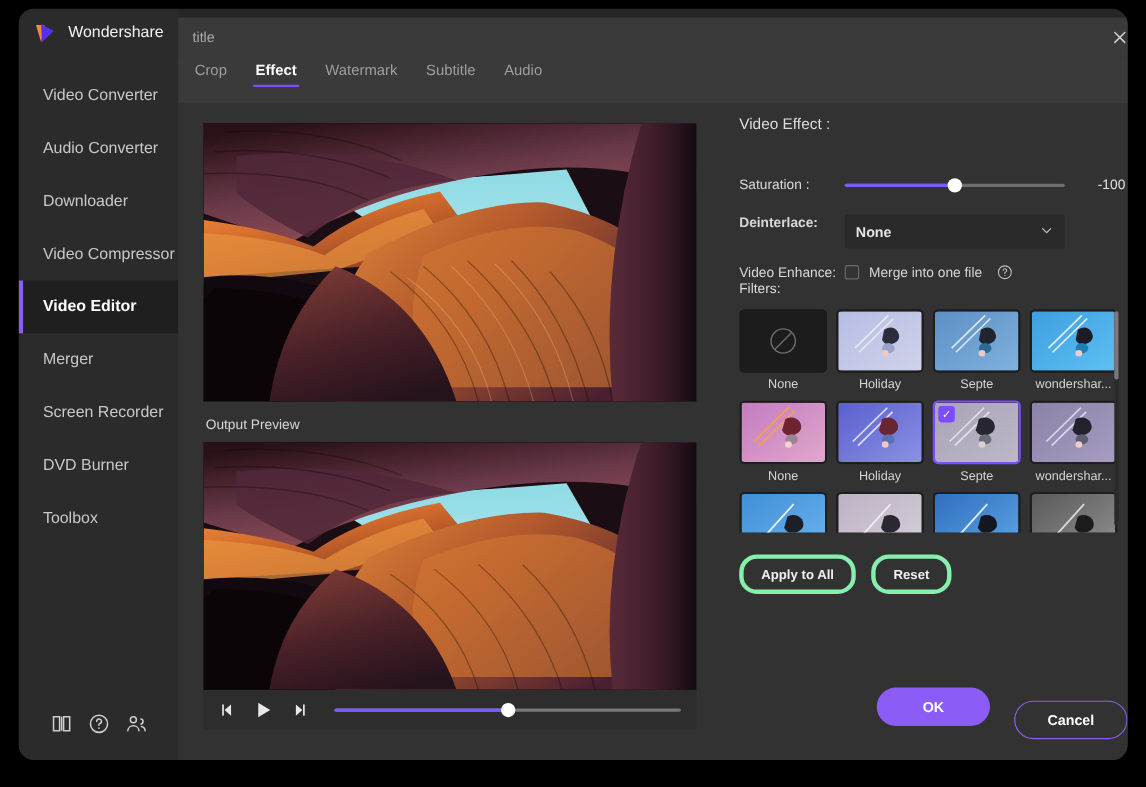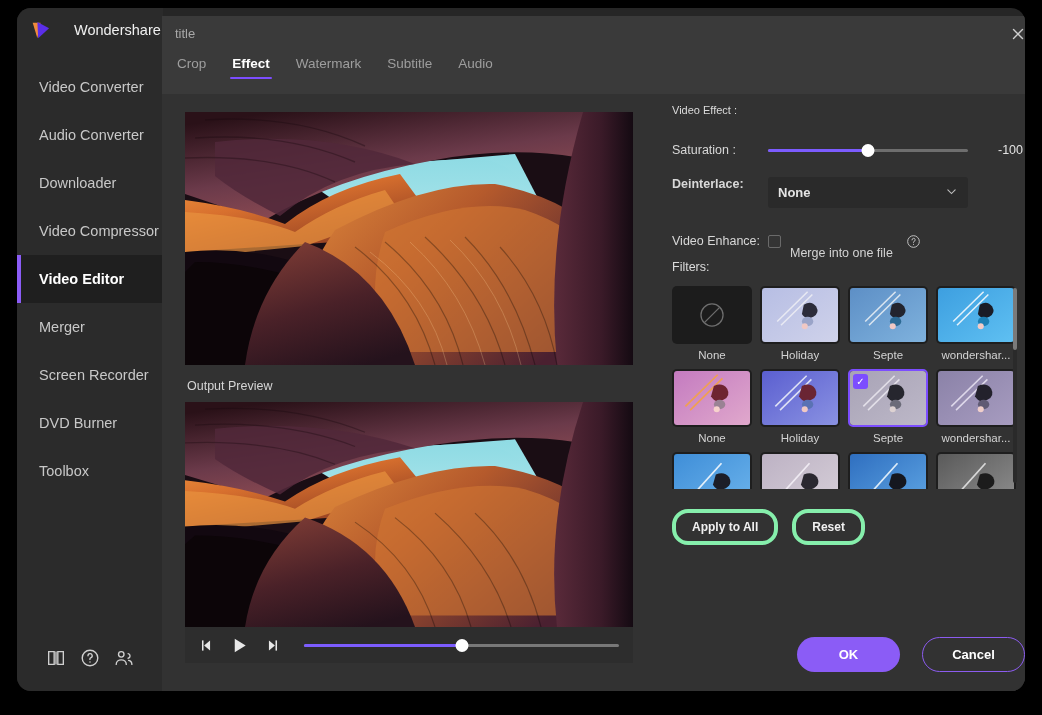--- a/index.html
+++ b/index.html
@@ -29,21 +29,21 @@
   .sidebar {
     position: absolute;
     left: 0; top: 0;
     width: 146px; height: 683px;
     background: #2b2b2b;
   }
   .brand {
     height: 44px;
     display: flex; align-items: center;
     padding-left: 11px;
-    gap: 21px;
+    gap: 9px;
   }
   .brand-logo { width: 25px; height: 25px; flex: 0 0 auto; }
   .brand-name {
     color: #f0f0f0;
     font-size: 14.5px;
     white-space: nowrap;
   }
   .nav { margin-top: 11px; }
   .nav-item {
     position: relative;
@@ -186,22 +186,22 @@
   }
 
   
   .ctrl-col {
     position: absolute;
     left: 510px; top: 10px;
     width: 355px;
   }
   .section-label {
     color: #dcdcdc;
-    font-size: 11px;
-    margin-bottom: 19px;
+    font-size: 14px;
+    margin-bottom: 33px;
   }
   .slider-row {
     display: flex; align-items: center;
     height: 30px;
     margin-bottom: 5px;
   }
   .slider-name {
     width: 96px;
     color: #d8d8d8;
     font-size: 12.5px;
@@ -271,21 +271,21 @@
   }
   .checkbox {
     width: 13px; height: 13px;
     border: 1px solid #6a6a6a;
     border-radius: 2px;
     background: #343434;
     margin-right: 9px;
     cursor: pointer;
     flex: 0 0 auto;
   }
-  .enhance-text { color: #d4d4d4; font-size: 12.5px; margin-top: 24px; }
+  .enhance-text { color: #d4d4d4; font-size: 12.5px; }
   .help-icon {
     width: 15px; height: 15px;
     margin-left: 13px;
     color: #c0c0c0;
     cursor: pointer;
   }
 
   
   .filters-label {
     color: #dcdcdc;
@@ -385,20 +385,21 @@
   .btn-secondary {
     background: transparent;
     color: #ffffff;
     border: 1px solid #8c5cf0;
     border-radius: 18px;
     width: 103px; height: 35px;
     font-size: 13px;
     font-weight: bold;
     cursor: pointer;
     font-family: "Liberation Sans", sans-serif;
+    margin-top: 12px;
   }
 </style>
 </head>
 <body>
 
 <div id="root">
   <div class="app-window">
 
     <div class="sidebar">
       <div class="brand">

